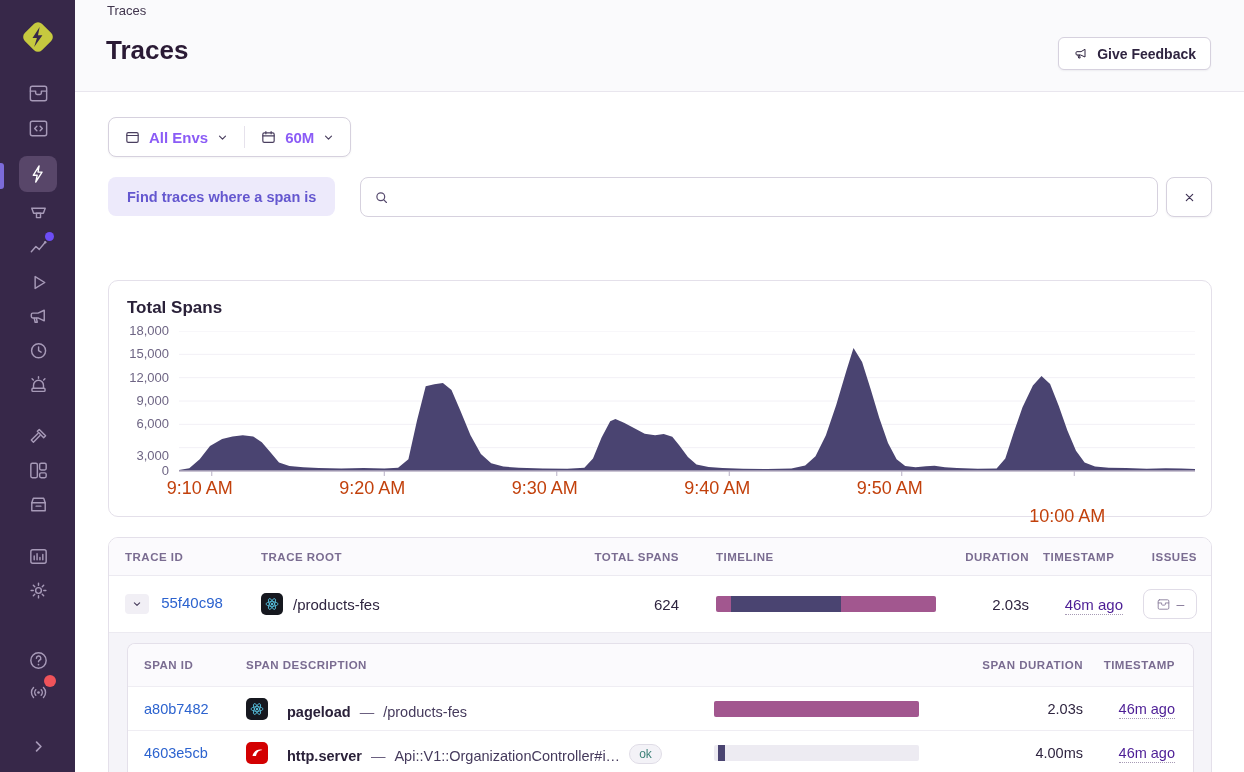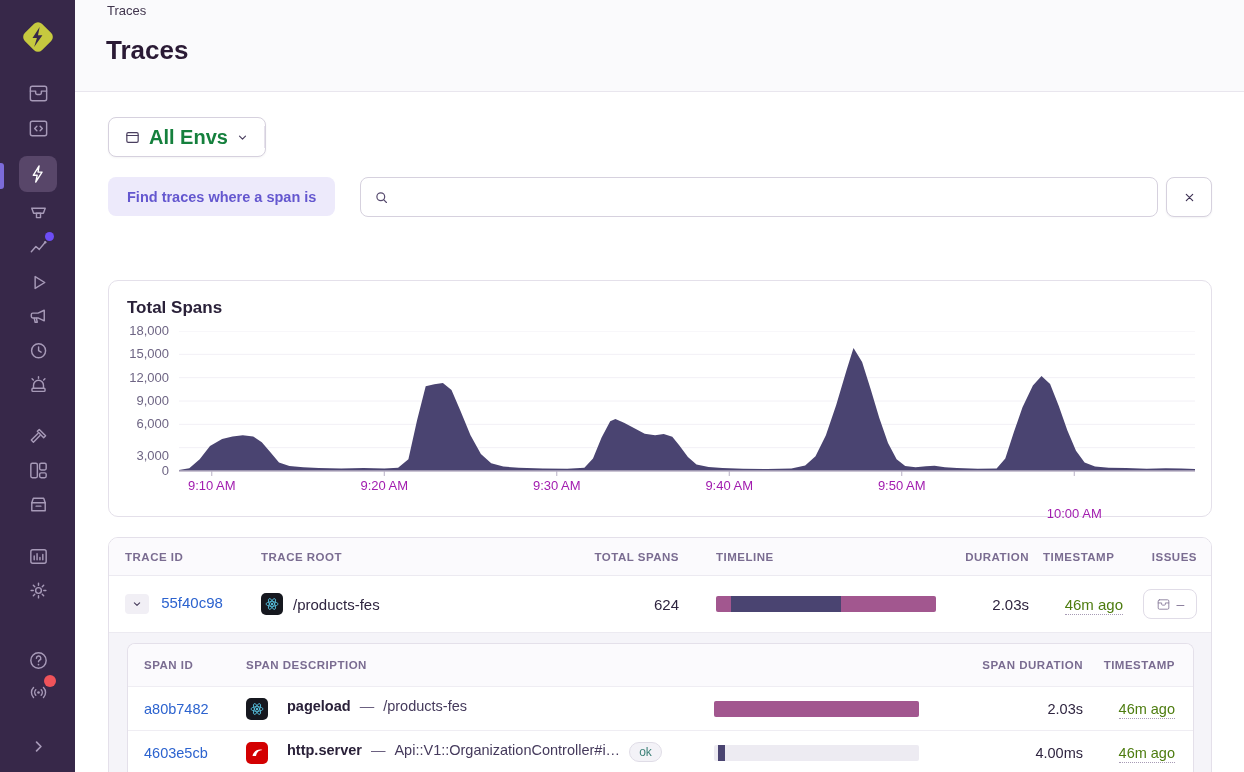--- a/index.html
+++ b/index.html
@@ -20,69 +20,69 @@
 .header{position:absolute;left:75px;top:0;width:1169px;height:92px;background:#fafafc;border-bottom:1px solid #e9e6ee}
 .breadcrumb{position:absolute;left:32px;top:3px;font-size:13px;color:#40354d}
 .page-title{position:absolute;left:31px;top:35px;font-size:26px;font-weight:700;color:#2a1a35}
 .btn{display:flex;align-items:center;gap:8px;background:#fff;border:1px solid #d6d1de;border-radius:8px;font-size:14px;font-weight:700;color:#2f2440;box-shadow:0 1px 2px rgba(40,30,60,.06);cursor:pointer}
 .feedback-btn{position:absolute;right:33px;top:37px;height:33px;padding:0 14px;border-radius:6px}
 .btn svg{width:16px;height:16px}
 
 
 .main{position:absolute;left:75px;top:93px;width:1169px;height:679px;background:#fff}
 .filter-bar{position:absolute;left:33px;top:24px;height:40px;display:flex;align-items:stretch;background:#fff;border:1px solid #d6d1de;border-radius:8px;box-shadow:0 1px 2px rgba(40,30,60,.05)}
-.filter-seg{display:flex;align-items:center;gap:8px;padding:0 15px;font-size:20px;font-weight:700;color:#15803d;cursor:pointer}
+.filter-seg{display:flex;align-items:center;gap:8px;padding:0 15px;font-size:15px;font-weight:700;color:#8b5cf6;cursor:pointer}
 .filter-seg svg{width:17px;height:17px;color:#4a3f5f}
 .filter-seg .chev svg{width:13px;height:13px}
 .filter-div{width:1px;background:#e6e2ec;margin:8px 0}
 .qb-label{position:absolute;left:33px;top:84px;height:39px;padding:0 19px;display:flex;align-items:center;background:#edeafb;border-radius:8px;color:#6457cf;font-weight:700;font-size:14.5px}
 .search-box{position:absolute;left:285px;top:84px;width:798px;height:40px;border:1px solid #d6d1de;border-radius:8px;display:flex;align-items:center;padding:0 12px;gap:9px;background:#fff}
 .search-box svg{width:17px;height:17px;color:#564a6e;flex:none}
 .search-box input{flex:1;border:none;outline:none;background:transparent;font-family:"DejaVu Sans Mono",monospace;font-size:13px;color:#3a3350;letter-spacing:.4px}
 .search-box input::placeholder{color:#8b84a4}
 .clear-btn{position:absolute;left:1091px;top:84px;width:46px;height:40px;justify-content:center;gap:0}
 .clear-btn svg{width:17px;height:17px;color:#3f3355}
 .add-cond{position:absolute;left:33px;top:133px;height:36px;padding:0 14px}
 .add-cond svg{color:#3f3355}
 
 
 .chart-panel{position:absolute;left:33px;top:187px;width:1104px;height:237px;background:#fff;border:1px solid #e4e0ea;border-radius:10px}
 .chart-title{position:absolute;left:18px;top:17px;font-size:17px;font-weight:700;color:#2a2139}
 .y-label{position:absolute;left:0;width:60px;text-align:right;font-size:13px;color:#6e6584}
-.x-label{position:absolute;top:197px;width:90px;margin-left:-45px;text-align:center;font-size:13px;color:#a21caf}
+.x-label{position:absolute;top:197px;width:90px;margin-left:-45px;font-size:18px;color:#c2410c}
 .chart-svg{position:absolute;left:70px;top:50px}
 
 
 .table-panel{position:absolute;left:33px;top:444px;width:1104px;height:340px;background:#fff;border:1px solid #e4e0ea;border-radius:10px;overflow:hidden}
 .t-grid{display:grid;grid-template-columns:136px 310px 108px 37px 220px 93px 102px 66px;align-items:center;padding:0 16px}
 .t-header{height:38px;background:#fbfafd;border-bottom:1px solid #eceaf1}
 .th{font-size:11.5px;font-weight:700;letter-spacing:.5px;color:#7a6c91;white-space:nowrap}
 .t-row{height:56px;background:#fff}
 .cell{min-width:0;font-size:15px;color:#2f2540}
 .right{text-align:right}
 .expander{width:24px;height:20px;border:none;border-radius:4px;background:#f1eff5;display:inline-flex;align-items:center;justify-content:center;color:#4a3f5f;margin-right:8px;vertical-align:middle;cursor:pointer}
 .expander svg{width:14px;height:14px}
 .link{color:#2c63cf;text-decoration:none;cursor:pointer}
 .proj-chip{width:22px;height:22px;border-radius:5px;background:#16181f;display:inline-flex;align-items:center;justify-content:center;margin-right:10px;vertical-align:middle;flex:none}
 .proj-chip svg{width:18px;height:18px}
 .proj-chip.rails{background:#d30001}
 .proj-chip.rails svg{width:15px;height:15px}
 .timeline-bar{width:220px;height:16px;display:flex;border-radius:2px;overflow:hidden}
-.ts{color:#4d7c0f;border-bottom:1px dotted #a79bb5;padding-bottom:1px}
+.ts{color:#4c1d95;border-bottom:1px dotted #a79bb5;padding-bottom:1px}
 .issues-btn{width:54px;height:30px;border:1px solid #e0dce7;border-radius:8px;display:inline-flex;align-items:center;justify-content:center;gap:6px;color:#8d819f;background:#fff;font-size:14px;cursor:pointer}
 .issues-btn svg{width:15px;height:15px}
 
 
 .expanded{background:#f5f4f9;border-top:1px solid #eceaf1;padding:10px 0 0 18px;height:246px}
 .span-table{width:1067px;background:#fff;border:1px solid #e4e0ea;border-bottom:none;border-radius:8px 8px 0 0;overflow:hidden}
 .s-grid{display:grid;grid-template-columns:102px 468px 205px 164px 96px;align-items:center;padding:0 16px}
 .s-header{height:42px;background:#fbfafd}
 .s-row{height:44px;border-top:1px solid #efedf3;background:#fff}
 .s-row .cell{font-size:14.5px}
-.desc{display:flex;align-items:flex-start;gap:9px;overflow:hidden;white-space:nowrap}
+.desc{display:flex;align-items:flex-end;gap:9px;overflow:hidden;white-space:nowrap}
 .op{font-weight:700;color:#2a2139}
 .sep{color:#6b6080}
 .desc-text{color:#453a5c;overflow:hidden;text-overflow:ellipsis}
 .ok-badge{height:20px;padding:0 9px;border:1px solid #dfdce6;border-radius:10px;background:#f3f2f7;color:#3e8279;font-size:12px;display:inline-flex;align-items:center;flex:none}
 .span-bar{width:205px;height:16px;background:#edebf2;position:relative;border-radius:2px;overflow:hidden}
 .span-bar .seg{position:absolute;top:0;bottom:0}
 </style>
 </head>
 <body>
 
@@ -199,40 +199,63 @@
         <svg viewBox="0 0 24 24" fill="none" stroke="currentColor" stroke-width="1.8" stroke-linecap="round" stroke-linejoin="round">
           <path d="M10 7.5 14.5 12 10 16.5"></path>
         </svg>
       </div>
     </div>
 </div>
 
 <div class="header">
   <div class="breadcrumb">Traces</div>
   <div class="page-title">Traces</div>
+  <button class="btn feedback-btn">
+    <span>
+        <svg viewBox="0 0 24 24" fill="none" stroke="currentColor" stroke-width="1.5" stroke-linecap="round" stroke-linejoin="round">
+          <path d="M18 5.5v11l-6.5-3H6a1.5 1.5 0 0 1-1.5-1.5v-2A1.5 1.5 0 0 1 6 8.5h5.5z"></path>
+          <path d="M7.5 13.7l1 4.3h2.2l-.9-4.3"></path>
+        </svg>
+      </span>
+    <span>Give Feedback</span>
+  </button>
 </div>
 
 <div class="main">
 
   <div class="filter-bar">
     <div class="filter-seg">
       <span>
           <svg viewBox="0 0 24 24" fill="none" stroke="currentColor" stroke-width="1.7" stroke-linecap="round" stroke-linejoin="round">
             <rect x="4" y="5" width="16" height="14" rx="2"></rect>
             <path d="M4 9.2h16"></path>
           </svg>
         </span>
       <span>All Envs</span>
       <span class="chev">
           <svg viewBox="0 0 24 24" fill="none" stroke="currentColor" stroke-width="2.2" stroke-linecap="round" stroke-linejoin="round">
             <path d="M6.5 9.5 12 15l5.5-5.5"></path>
           </svg>
         </span>
     </div>
     <div class="filter-div"></div>
+    <div class="filter-seg">
+      <span>
+          <svg viewBox="0 0 24 24" fill="none" stroke="currentColor" stroke-width="1.7" stroke-linecap="round" stroke-linejoin="round">
+            <rect x="4" y="5.5" width="16" height="13.5" rx="2"></rect>
+            <path d="M4 9.8h16M8.3 3.8v3M15.7 3.8v3"></path>
+          </svg>
+        </span>
+      <span>60M</span>
+      <span class="chev">
+          <svg viewBox="0 0 24 24" fill="none" stroke="currentColor" stroke-width="2.2" stroke-linecap="round" stroke-linejoin="round">
+            <path d="M6.5 9.5 12 15l5.5-5.5"></path>
+          </svg>
+        </span>
+    </div>
   </div>
 
   <div class="qb-label">Find traces where a span is</div>
 
   <div class="search-box">
     <span>
         <svg viewBox="0 0 24 24" fill="none" stroke="currentColor" stroke-width="1.7" stroke-linecap="round" stroke-linejoin="round">
           <circle cx="11" cy="11" r="5.5"></circle>
           <path d="M15.3 15.3 19 19"></path>
         </svg>

